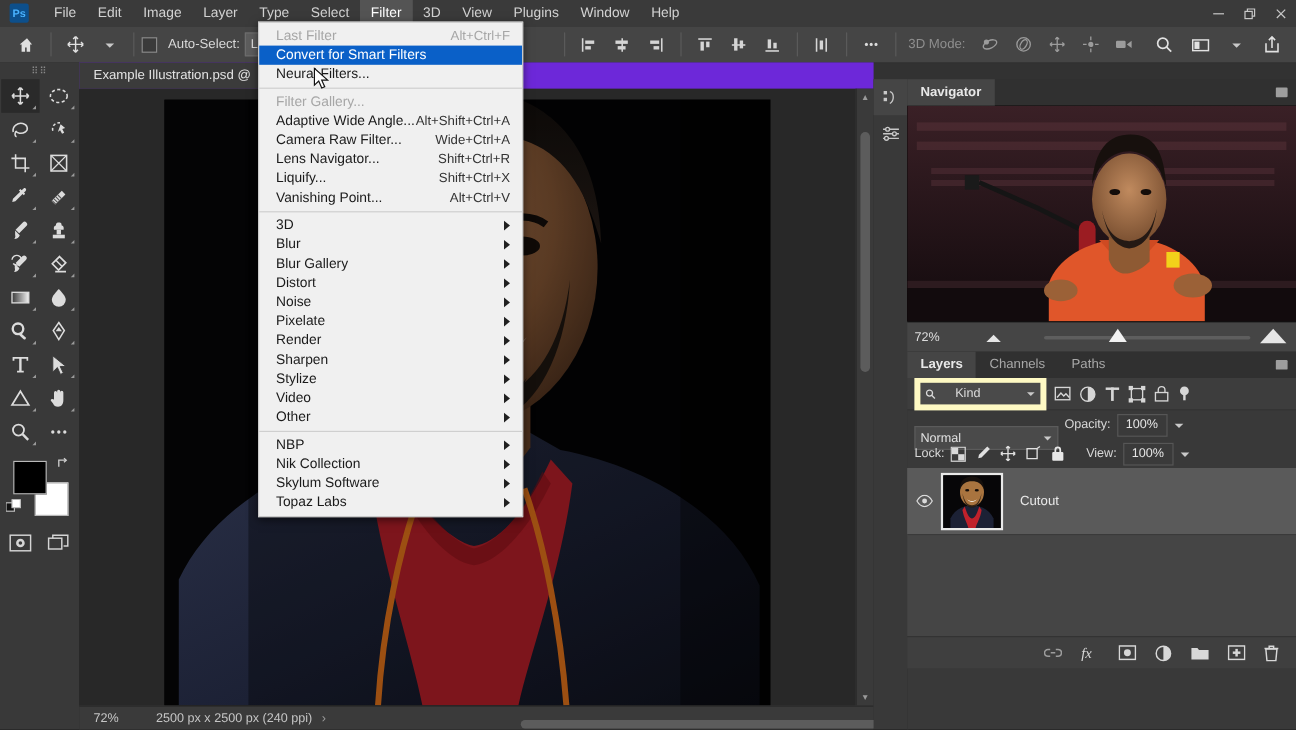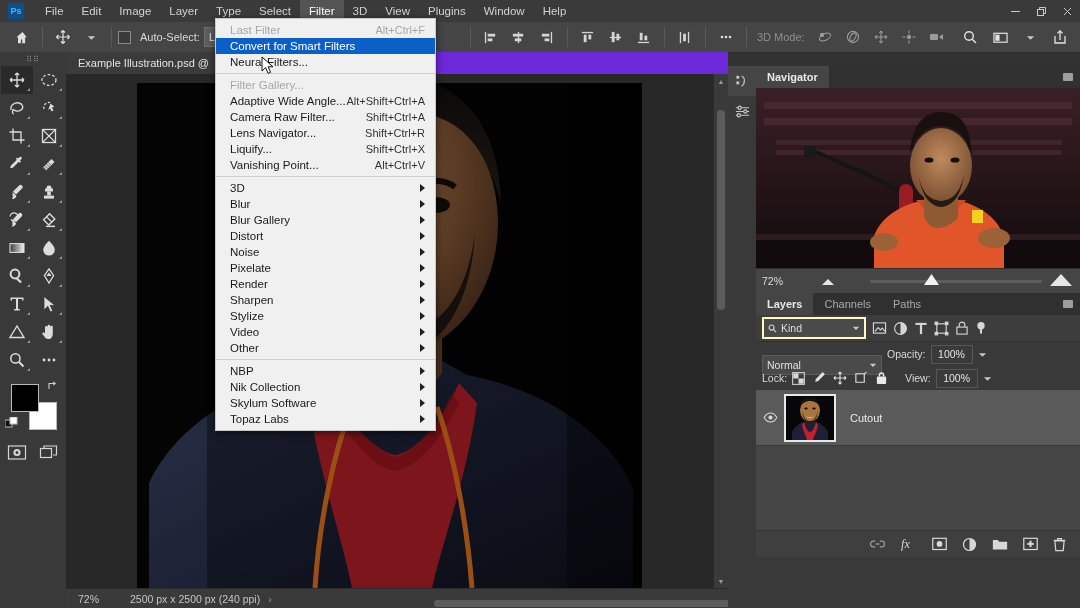--- a/index.html
+++ b/index.html
@@ -80,22 +80,22 @@
   .pmenu{position:absolute;right:6px;top:6px;width:11px;height:10px;z-index:2;}
   .nav-img{height:180px;background:#000;position:relative;overflow:hidden;}
   .nav-bar{height:24px;background:#454545;display:flex;align-items:center;border-top:1px solid #2f2f2f;}
   .nav-zoom{width:50px;font-size:10.5px;color:#dcdcdc;padding-left:6px;}
   .nav-slider{flex:1;position:relative;height:24px;}
   .nav-track{position:absolute;left:58px;right:38px;top:11px;height:3px;background:#5e5e5e;border-radius:2px;}
 
   
   .layers-wrap{background:#393939;}
   .lp-filter{height:26px;display:flex;align-items:center;padding:0 6px;gap:6px;background:#3d3d3d;border-bottom:1px solid #323232;}
-  .kind-sel{width:92px;height:18px;background:#4a4a4a;border:2px solid #fef9c3;display:flex;align-items:center;
-    font-size:10.5px;color:#dcdcdc;padding:0 4px;gap:4px;}
+  .kind-sel{width:92px;height:18px;background:#4a4a4a;border:5px solid #fef9c3;display:flex;align-items:center;
+    font-size:10.5px;color:#dcdcdc;padding:0 4px;gap:16px;}
   .lp-row{height:24px;display:flex;align-items:center;padding:0 6px;gap:5px;font-size:10.5px;color:#d8d8d8;}
   .blend-sel{width:110px;height:18px;background:#4a4a4a;border:1px solid #5b5b5b;display:flex;align-items:center;
     justify-content:space-between;font-size:10.5px;color:#e0e0e0;padding:0 4px;margin-top:22px;}
   .numfield{width:40px;height:17px;background:#3a3a3a;border:1px solid #565656;font-size:10.5px;color:#e4e4e4;
     display:flex;align-items:center;justify-content:center;}
   .lock-icons{display:flex;align-items:center;gap:7px;}
 
   .layer-list{background:#454545;}
   .layer-item{height:55px;display:flex;align-items:center;border-bottom:1px solid #3a3a3a;position:relative;}
   .layer-item.sel{background:#5a5a5a;}
@@ -831,21 +831,21 @@
       <div class="fsep"></div>
       <div class="fmi dis">
         <span>Filter Gallery...</span>
       </div>
       <div class="fmi">
         <span>Adaptive Wide Angle...</span>
         <span class="acc">Alt+Shift+Ctrl+A</span>
       </div>
       <div class="fmi">
         <span>Camera Raw Filter...</span>
-        <span class="acc">Shift+Ctrl+A</span>
+        <span class="acc">Wide+Ctrl+A</span>
       </div>
       <div class="fmi">
         <span>Lens Navigator...</span>
         <span class="acc">Shift+Ctrl+R</span>
       </div>
       <div class="fmi">
         <span>Liquify...</span>
         <span class="acc">Shift+Ctrl+X</span>
       </div>
       <div class="fmi">

